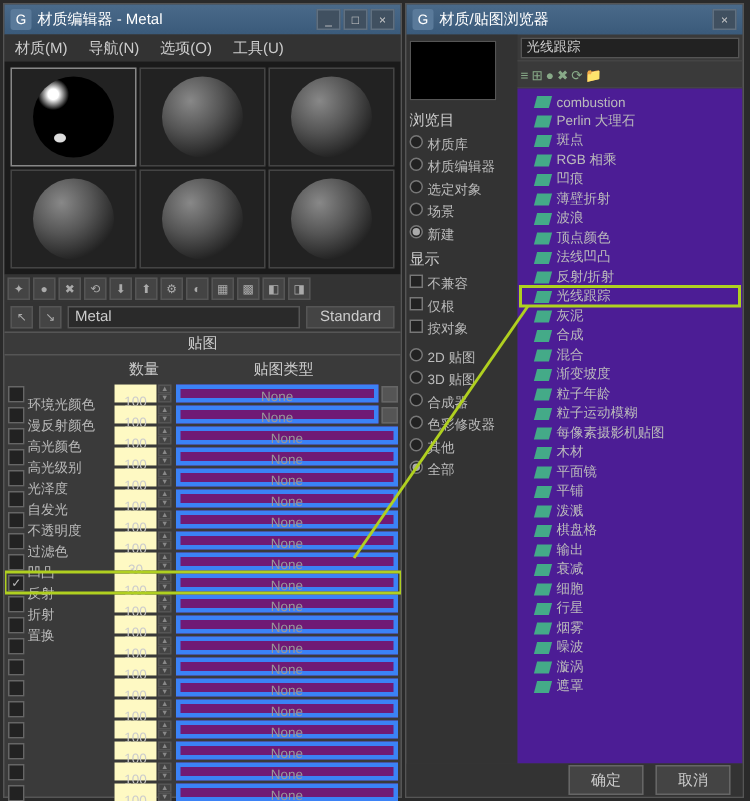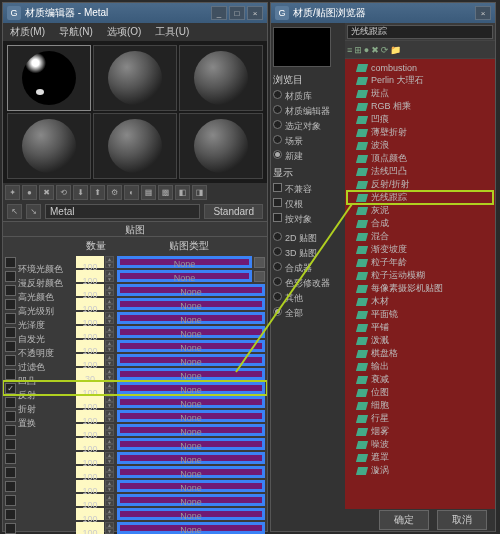--- a/index.html
+++ b/index.html
@@ -45,21 +45,21 @@
 
 .right-win { left: 270px; top: 2px; width: 226px; height: 530px; display: flex; flex-direction: column; }
 .right-body { flex: 1; display: flex; overflow: hidden; }
 .right-sidebar { width: 74px; background: #333; padding: 4px 2px; font-size: 10px; color: #ccc; }
 .side-preview { width: 58px; height: 40px; background: #000; border: 1px solid #555; margin-bottom: 6px; }
 .side-label { font-size: 10px; margin: 2px 0; color: #ccc; font-family: Liberation Serif, serif; }
 .side-opt { display: flex; align-items: flex-start; gap: 3px; font-size: 9px; color: #bbb; padding: 1px 0; }
 .side-radio { width: 9px; height: 9px; border-radius: 50%; border: 1px solid #777; background: #222; cursor: pointer; }
 .side-radio.checked::after { content: ""; display: block; width: 5px; height: 5px; border-radius: 50%; background: #aaa; margin: 1px; }
 .side-cb { width: 9px; height: 9px; border: 1px solid #777; background: #222; cursor: pointer; }
-.right-tree { flex: 1; background: #7f1d1d; overflow-y: auto; padding: 2px; position: relative; }
+.right-tree { flex: 1; background: #4c1d95; overflow-y: auto; padding: 2px; position: relative; }
 .right-tree-head { height: 18px; display: flex; align-items: center; gap: 3px; padding: 0 2px; border-bottom: 1px solid #444; }
 .search-input { flex: 1; background: #222; border: 1px solid #555; height: 14px; color: #ccc; font-size: 9px; padding: 0 3px; }
 .head-icons { display: flex; gap: 2px; font-size: 9px; color: #8a8; }
 .head-icon { cursor: pointer; }
 .tree-item { display: flex; align-items: center; height: 13px; font-size: 9px; color: #bbb; padding-left: 10px; cursor: pointer; white-space: nowrap; }
 .tree-item.highlighted { outline: 2px solid #b0d020; outline-offset: -1px; }
 .tree-icon { width: 10px; height: 8px; background: #4a8; margin-right: 4px; transform: skewX(-15deg); }
 .footer { background: #333; height: 22px; display: flex; align-items: center; justify-content: flex-end; gap: 8px; padding: 0 8px; }
 .footer-btn { background: #444; border: 1px solid #666; color: #ccc; font-size: 10px; padding: 2px 14px; cursor: pointer; }
 
@@ -524,45 +524,41 @@
           <div class="tree-item">
             <div class="tree-icon"></div>
             <span>输出</span>
           </div>
           <div class="tree-item">
             <div class="tree-icon"></div>
             <span>衰减</span>
           </div>
           <div class="tree-item">
             <div class="tree-icon"></div>
-            <span>位图</span>
-          </div>
-          <div class="tree-item">
-            <div class="tree-icon"></div>
             <span>细胞</span>
           </div>
           <div class="tree-item">
             <div class="tree-icon"></div>
             <span>行星</span>
           </div>
           <div class="tree-item">
             <div class="tree-icon"></div>
             <span>烟雾</span>
           </div>
           <div class="tree-item">
             <div class="tree-icon"></div>
             <span>噪波</span>
           </div>
           <div class="tree-item">
             <div class="tree-icon"></div>
+            <span>漩涡</span>
+          </div>
+          <div class="tree-item">
+            <div class="tree-icon"></div>
             <span>遮罩</span>
-          </div>
-          <div class="tree-item">
-            <div class="tree-icon"></div>
-            <span>漩涡</span>
           </div>
         </div>
     </div>
   </div>
   <div class="footer">
     <button class="footer-btn">确定</button>
     <button class="footer-btn">取消</button>
   </div>
 </div>
 

